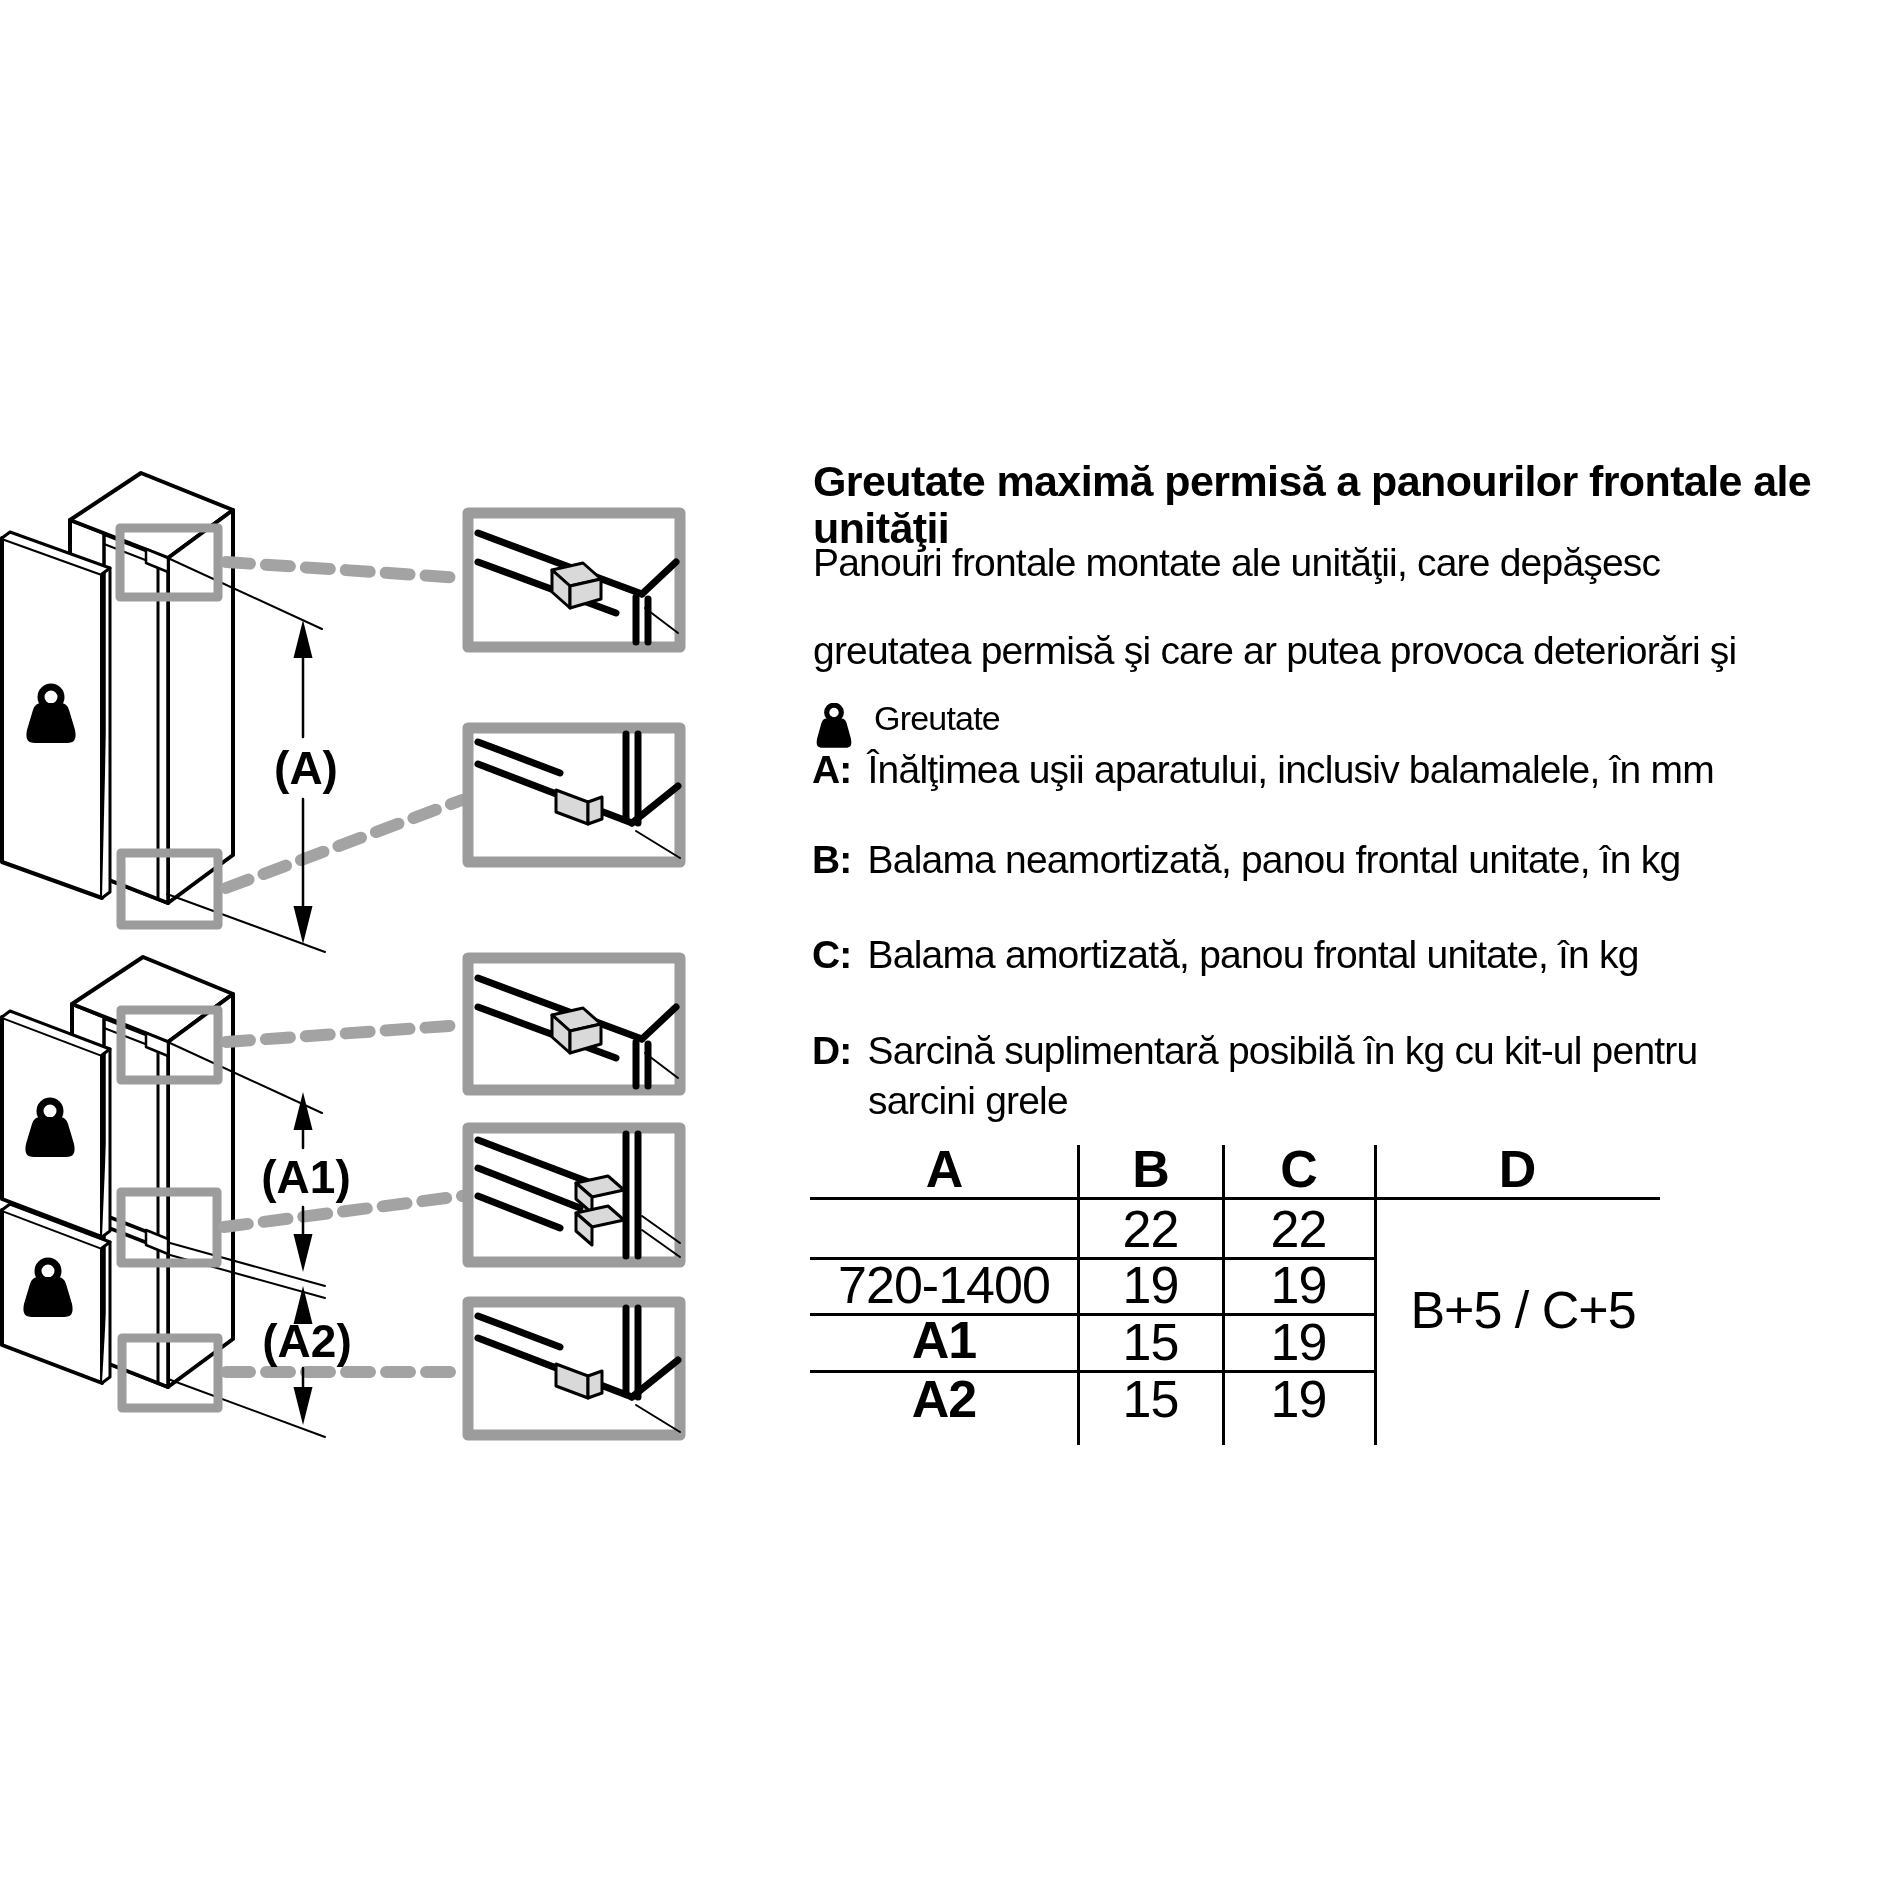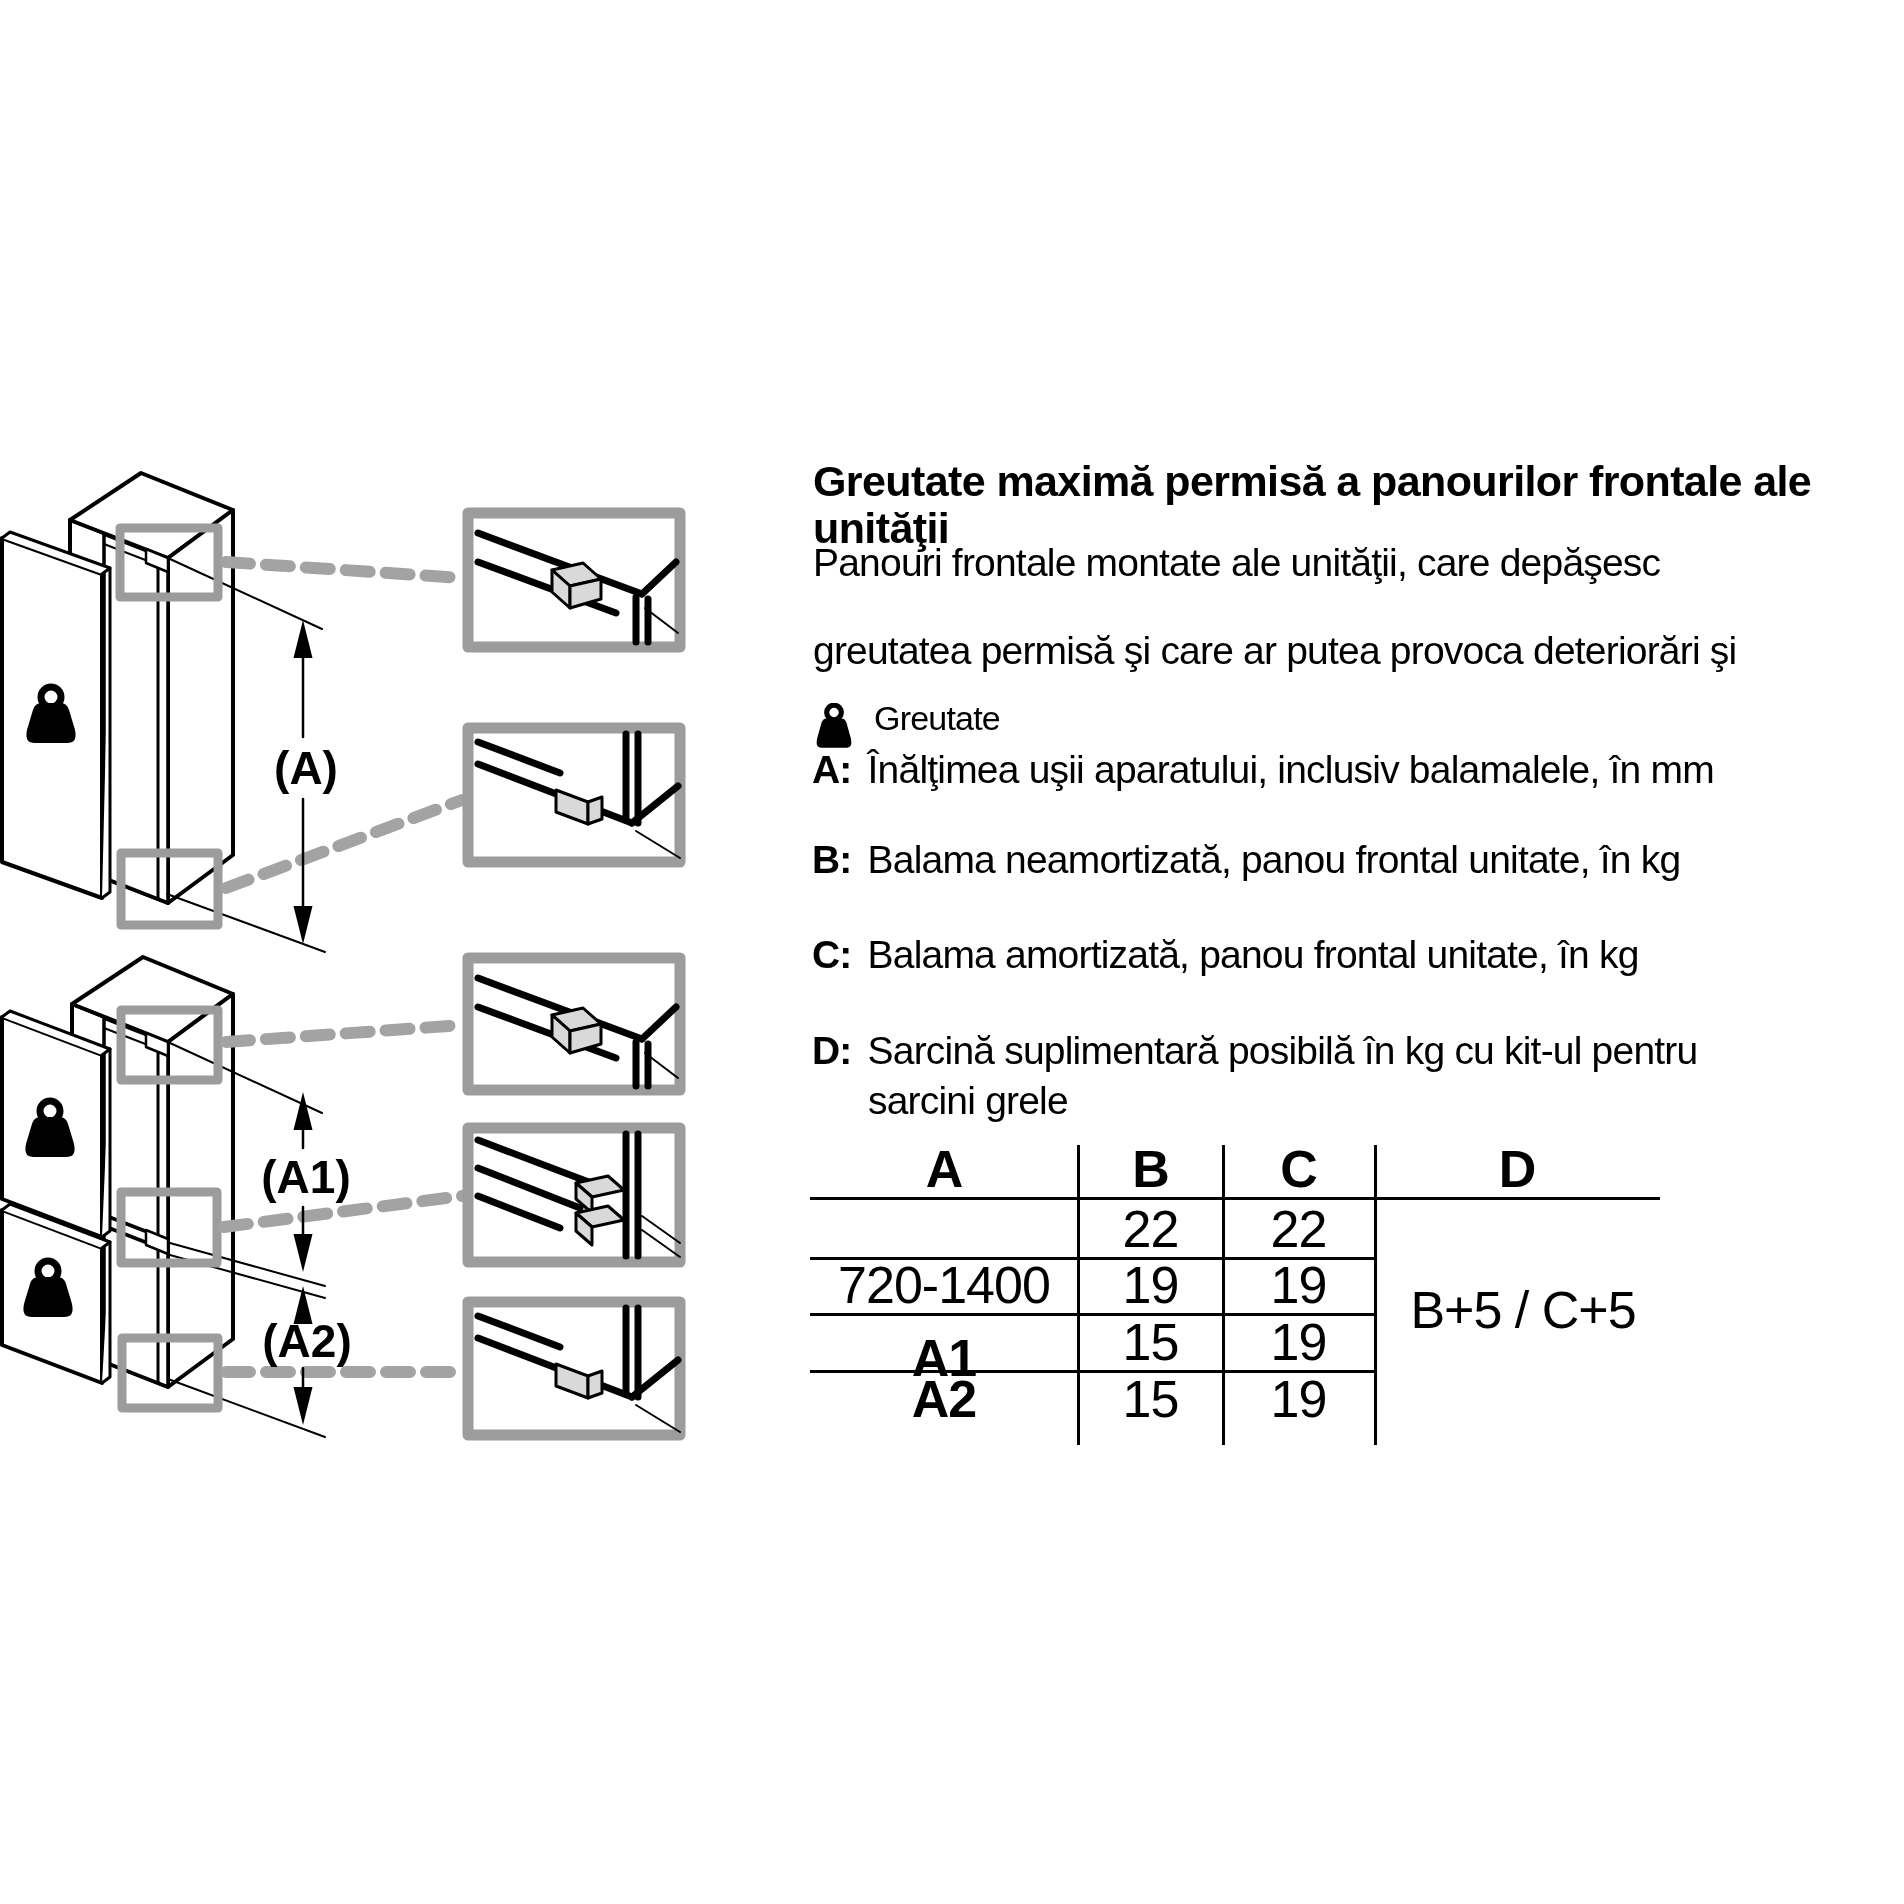--- a/index.html
+++ b/index.html
@@ -259,21 +259,21 @@
     <div class="cell bold" style="left:413px;top:0px;width:151px;height:57px;">C</div>
     <div class="cell bold" style="left:564px;top:0px;width:286px;height:57px;">D</div>
 
     <div class="cell" style="left:268px;top:60px;width:145px;height:57px;">22</div>
     <div class="cell" style="left:413px;top:60px;width:151px;height:57px;">22</div>
 
     <div class="cell" style="left:0px;top:117px;width:268px;height:56px;">720-1400</div>
     <div class="cell" style="left:268px;top:117px;width:145px;height:56px;">19</div>
     <div class="cell" style="left:413px;top:117px;width:151px;height:56px;">19</div>
 
-    <div class="cell bold" style="left:0px;top:183px;width:268px;height:69px;">A1</div>
+    <div class="cell bold" style="left:0px;top:165px;width:268px;height:69px;">A1</div>
     <div class="cell" style="left:268px;top:173px;width:145px;height:57px;">15</div>
     <div class="cell" style="left:413px;top:173px;width:151px;height:57px;">19</div>
 
     <div class="cell bold" style="left:0px;top:230px;width:268px;height:58px;">A2</div>
     <div class="cell" style="left:268px;top:230px;width:145px;height:58px;">15</div>
     <div class="cell" style="left:413px;top:230px;width:151px;height:58px;">19</div>
 
     <div class="cell" style="left:564px;top:110px;width:298px;height:120px;">B+5 / C+5</div>
   </div>
 

